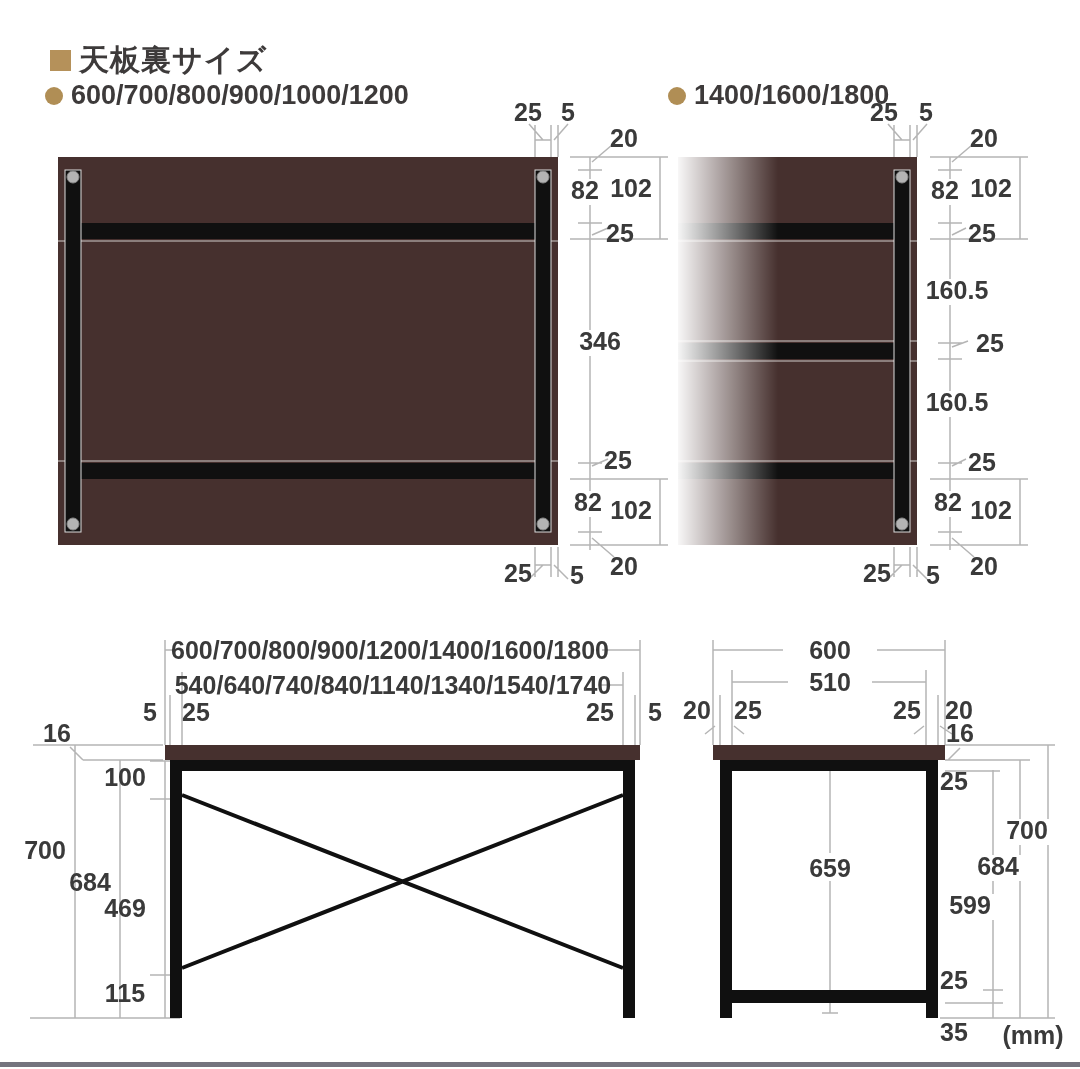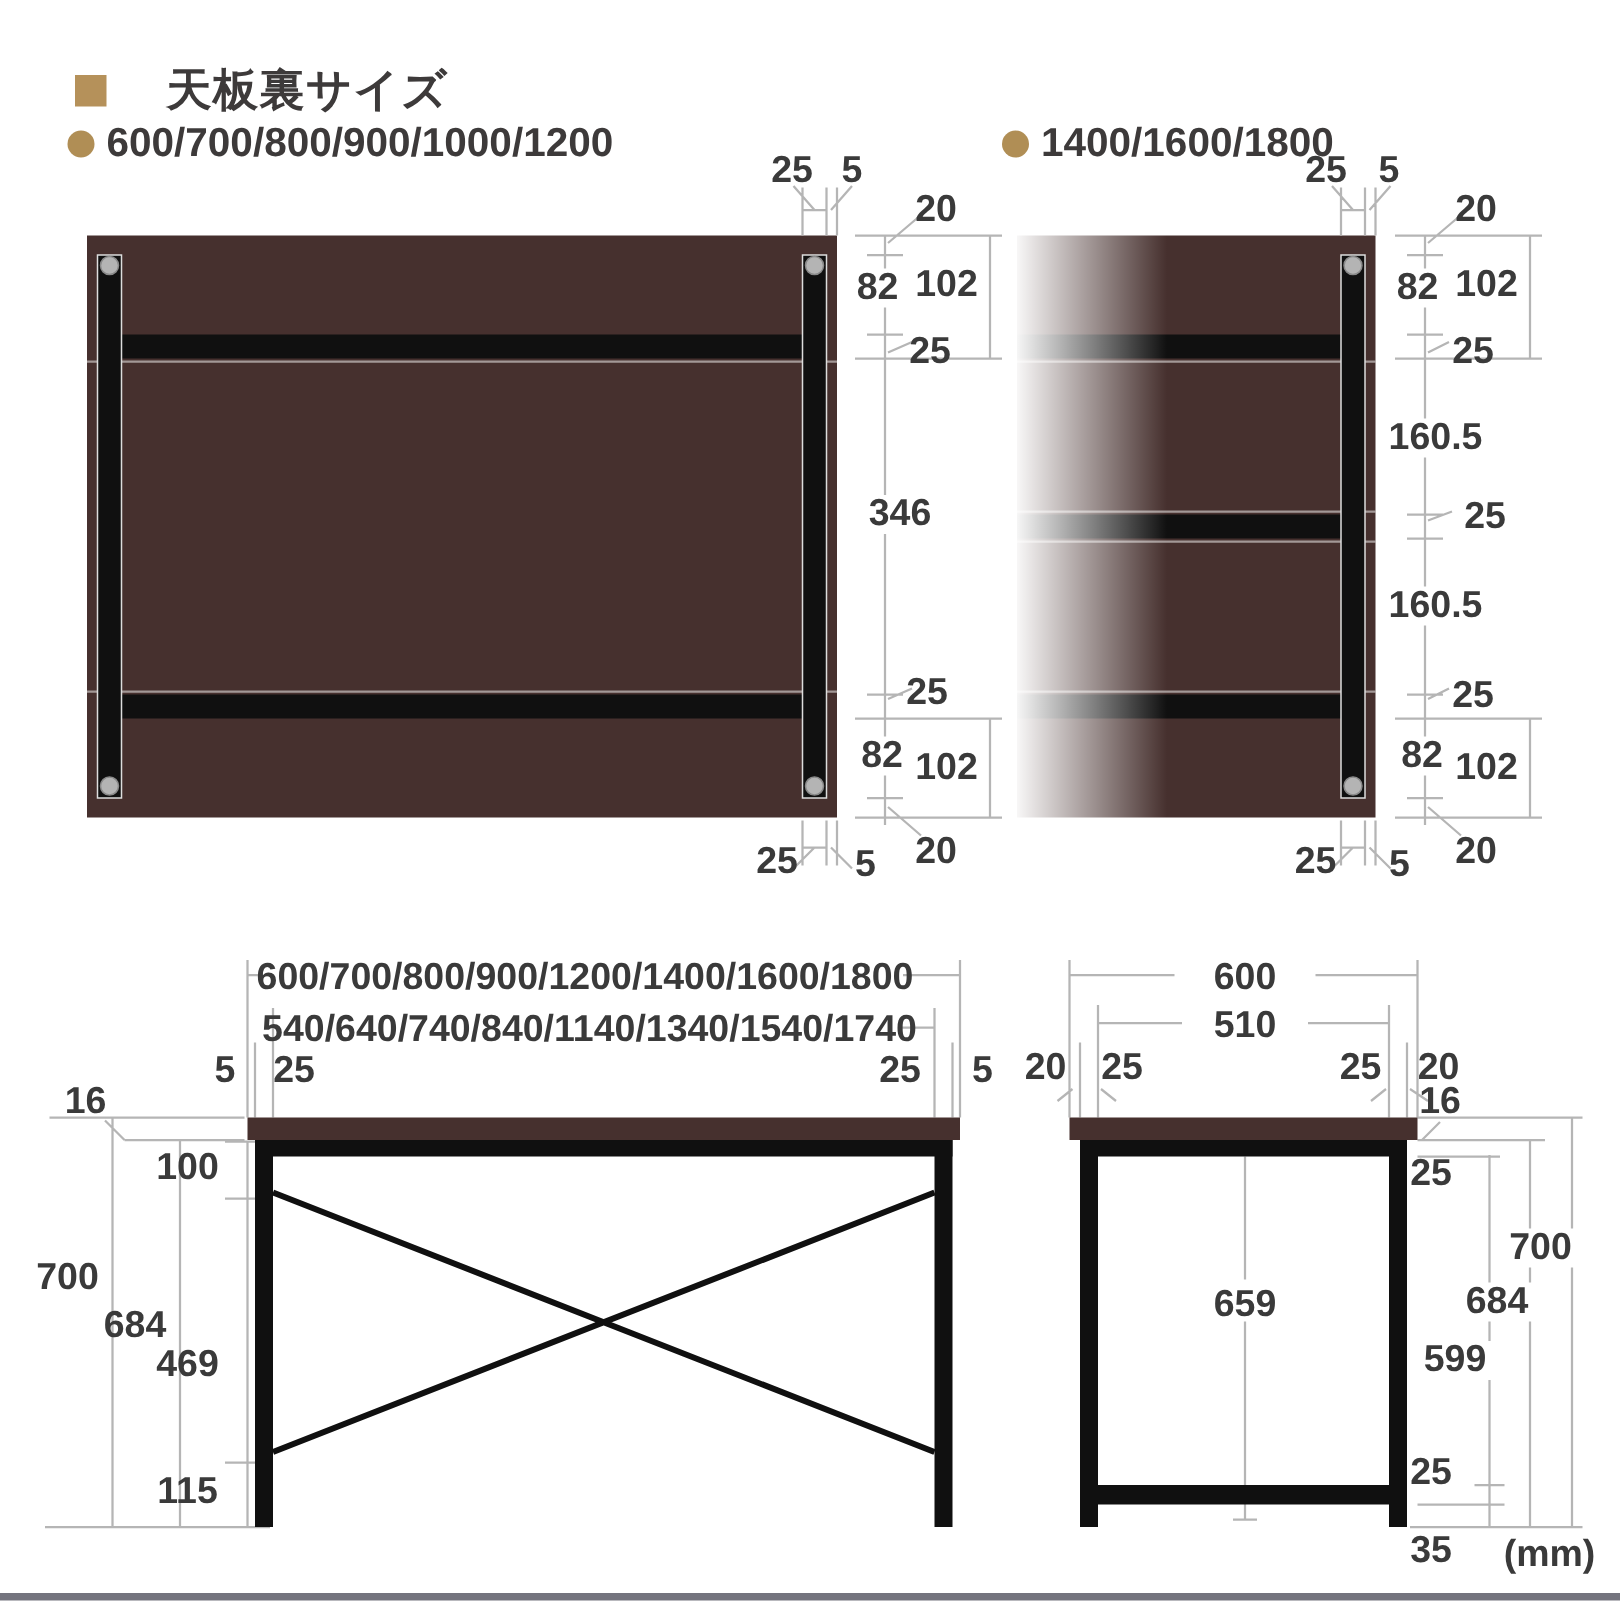--- a/index.html
+++ b/index.html
@@ -1,21 +1,21 @@
 <!DOCTYPE html>
 <html><head>
 <meta charset="utf-8">
 <style>
   html,body{margin:0;padding:0;background:#ffffff;}
   #stage{position:relative;width:1080px;height:1069px;background:#fff;overflow:hidden;
          font-family:"Liberation Sans","DejaVu Sans",sans-serif;}
   .hdr{position:absolute;display:flex;align-items:center;gap:8px;color:#3d3a3a;}
   .hdr .sq{width:21px;height:21px;background:#b5915a;display:inline-block;flex:0 0 auto;}
   .hdr .dot{width:18px;height:18px;border-radius:50%;background:#b08e55;display:inline-block;flex:0 0 auto;}
-  .t1{font-size:30px;font-weight:bold;letter-spacing:1px;margin-left:32px;}
+  .t1{font-size:30px;font-weight:bold;letter-spacing:1px;}
   .t2{font-size:27px;font-weight:bold;letter-spacing:0px;}
   svg{position:absolute;overflow:visible;}
   .dl{stroke:#b5b5b5;stroke-width:1.5;fill:none;}
   .dim{font:bold 25px "Liberation Sans","DejaVu Sans",sans-serif;fill:#3a3a3a;text-anchor:middle;}
   .wood{fill:#46302e;}
   .frame{fill:#101010;}
   .lite{stroke:rgba(255,255,255,0.5);stroke-width:1.5;}
   .screw{fill:#b4b4b4;stroke:#8a8a8a;stroke-width:1;}
   .xbar{stroke:#101010;stroke-width:4;fill:none;}
   .bg{fill:#ffffff;}

